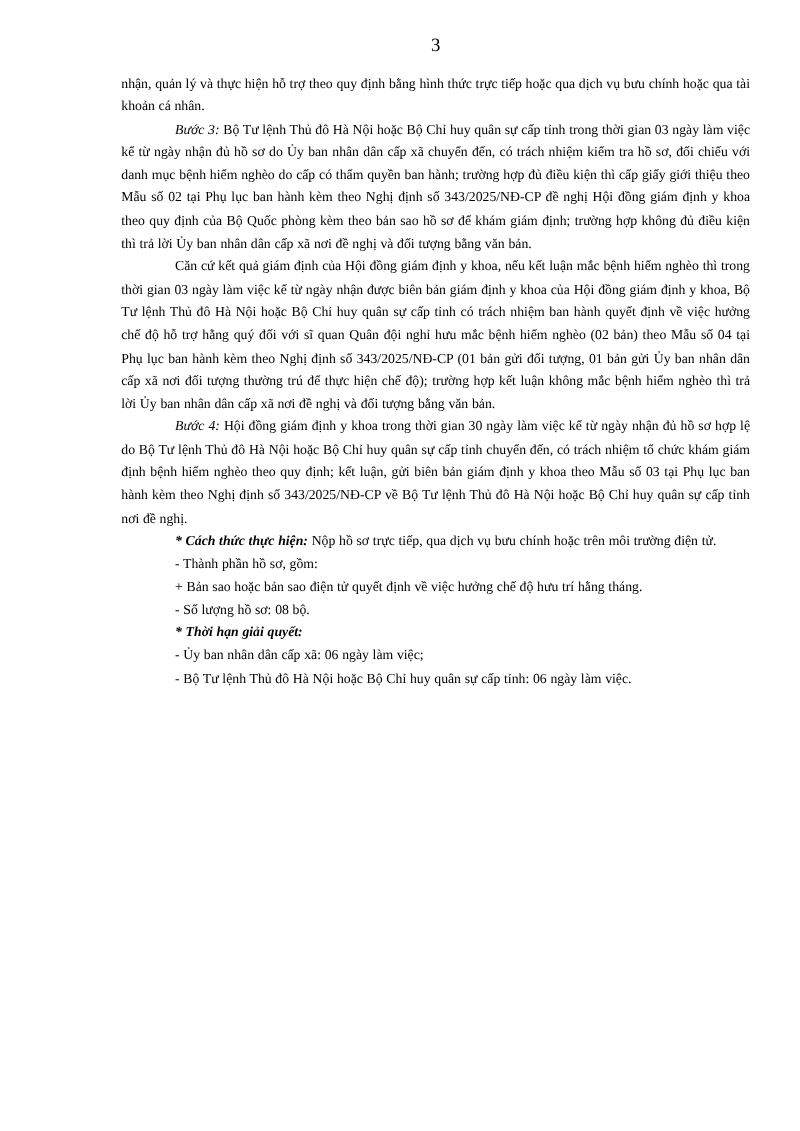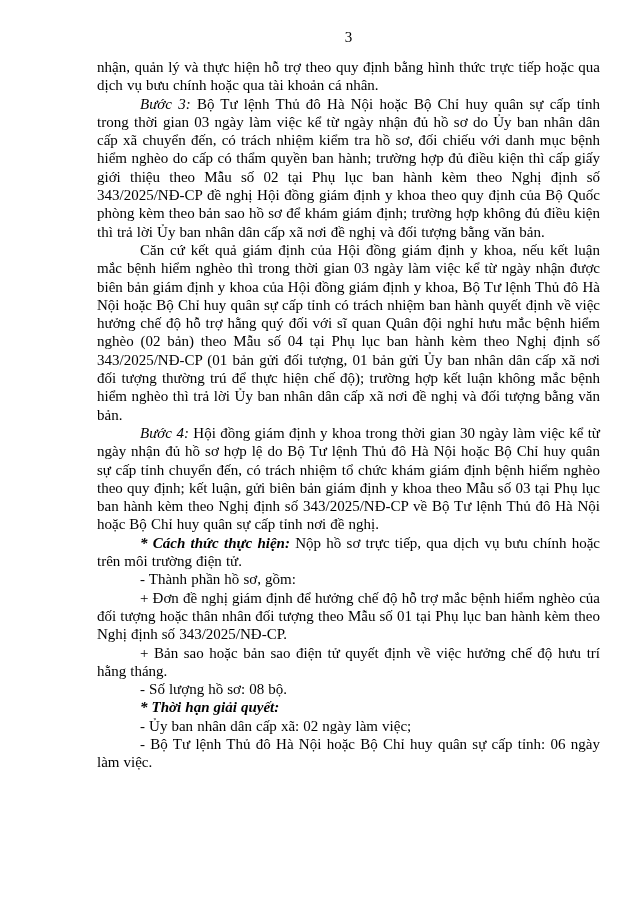--- a/index.html
+++ b/index.html
@@ -29,21 +29,21 @@
   }
   .content {
     position: absolute;
     top: 58px;
     left: 97px;
     width: 503px;
   }
   .content p {
     margin: 0;
     padding: 0;
-    font-size: 15px;
+    font-size: 11px;
     line-height: 18.3px;
     text-align: justify;
     text-indent: 43px;
     word-spacing: 0.02em;
   }
   .content p.noindent { text-indent: 0; }
   .run { font-style: normal; font-weight: normal; }
   .run.italic { font-style: italic; }
   .run.bolditalic { font-style: italic; font-weight: 700; margin-top: 12px; }
 </style>
@@ -52,20 +52,19 @@
 
 <div class="page">
   <div class="page-number">3</div>
   <div class="content">
       <p class="noindent"><span class="run">nhận, quản lý và thực hiện hỗ trợ theo quy định bằng hình thức trực tiếp hoặc qua dịch vụ bưu chính hoặc qua tài khoản cá nhân.</span></p>
       <p><span class="run italic">Bước 3:</span><span class="run"> Bộ Tư lệnh Thủ đô Hà Nội hoặc Bộ Chỉ huy quân sự cấp tỉnh trong thời gian 03 ngày làm việc kể từ ngày nhận đủ hồ sơ do Ủy ban nhân dân cấp xã chuyển đến, có trách nhiệm kiểm tra hồ sơ, đối chiếu với danh mục bệnh hiểm nghèo do cấp có thẩm quyền ban hành; trường hợp đủ điều kiện thì cấp giấy giới thiệu theo Mẫu số 02 tại Phụ lục ban hành kèm theo Nghị định số 343/2025/NĐ-CP đề nghị Hội đồng giám định y khoa theo quy định của Bộ Quốc phòng kèm theo bản sao hồ sơ để khám giám định; trường hợp không đủ điều kiện thì trả lời Ủy ban nhân dân cấp xã nơi đề nghị và đối tượng bằng văn bản.</span></p>
       <p><span class="run">Căn cứ kết quả giám định của Hội đồng giám định y khoa, nếu kết luận mắc bệnh hiểm nghèo thì trong thời gian 03 ngày làm việc kể từ ngày nhận được biên bản giám định y khoa của Hội đồng giám định y khoa, Bộ Tư lệnh Thủ đô Hà Nội hoặc Bộ Chỉ huy quân sự cấp tỉnh có trách nhiệm ban hành quyết định về việc hưởng chế độ hỗ trợ hằng quý đối với sĩ quan Quân đội nghỉ hưu mắc bệnh hiểm nghèo (02 bản) theo Mẫu số 04 tại Phụ lục ban hành kèm theo Nghị định số 343/2025/NĐ-CP (01 bản gửi đối tượng, 01 bản gửi Ủy ban nhân dân cấp xã nơi đối tượng thường trú để thực hiện chế độ); trường hợp kết luận không mắc bệnh hiểm nghèo thì trả lời Ủy ban nhân dân cấp xã nơi đề nghị và đối tượng bằng văn bản.</span></p>
       <p><span class="run italic">Bước 4:</span><span class="run"> Hội đồng giám định y khoa trong thời gian 30 ngày làm việc kể từ ngày nhận đủ hồ sơ hợp lệ do Bộ Tư lệnh Thủ đô Hà Nội hoặc Bộ Chỉ huy quân sự cấp tỉnh chuyển đến, có trách nhiệm tổ chức khám giám định bệnh hiểm nghèo theo quy định; kết luận, gửi biên bản giám định y khoa theo Mẫu số 03 tại Phụ lục ban hành kèm theo Nghị định số 343/2025/NĐ-CP về Bộ Tư lệnh Thủ đô Hà Nội hoặc Bộ Chỉ huy quân sự cấp tỉnh nơi đề nghị.</span></p>
       <p><span class="run bolditalic">* Cách thức thực hiện:</span><span class="run"> Nộp hồ sơ trực tiếp, qua dịch vụ bưu chính hoặc trên môi trường điện tử.</span></p>
       <p><span class="run">- Thành phần hồ sơ, gồm:</span></p>
-      <p><span class="run">+ Đơn đề nghị giám định để hưởng chế độ hỗ trợ mắc bệnh hiểm nghèo của đối tượng hoặc thân nhân đối tượng theo Mẫu số 01 tại Phụ lục ban hành kèm theo Nghị định số 343/2025/NĐ-CP.</span></p>
       <p><span class="run">+ Bản sao hoặc bản sao điện tử quyết định về việc hưởng chế độ hưu trí hằng tháng.</span></p>
       <p><span class="run">- Số lượng hồ sơ: 08 bộ.</span></p>
       <p><span class="run bolditalic">* Thời hạn giải quyết:</span></p>
-      <p><span class="run">- Ủy ban nhân dân cấp xã: 02 ngày làm việc;</span></p>
+      <p><span class="run">- Ủy ban nhân dân cấp xã: 06 ngày làm việc;</span></p>
       <p><span class="run">- Bộ Tư lệnh Thủ đô Hà Nội hoặc Bộ Chỉ huy quân sự cấp tỉnh: 06 ngày làm việc.</span></p>
     </div>
 </div>
 
 </body></html>

